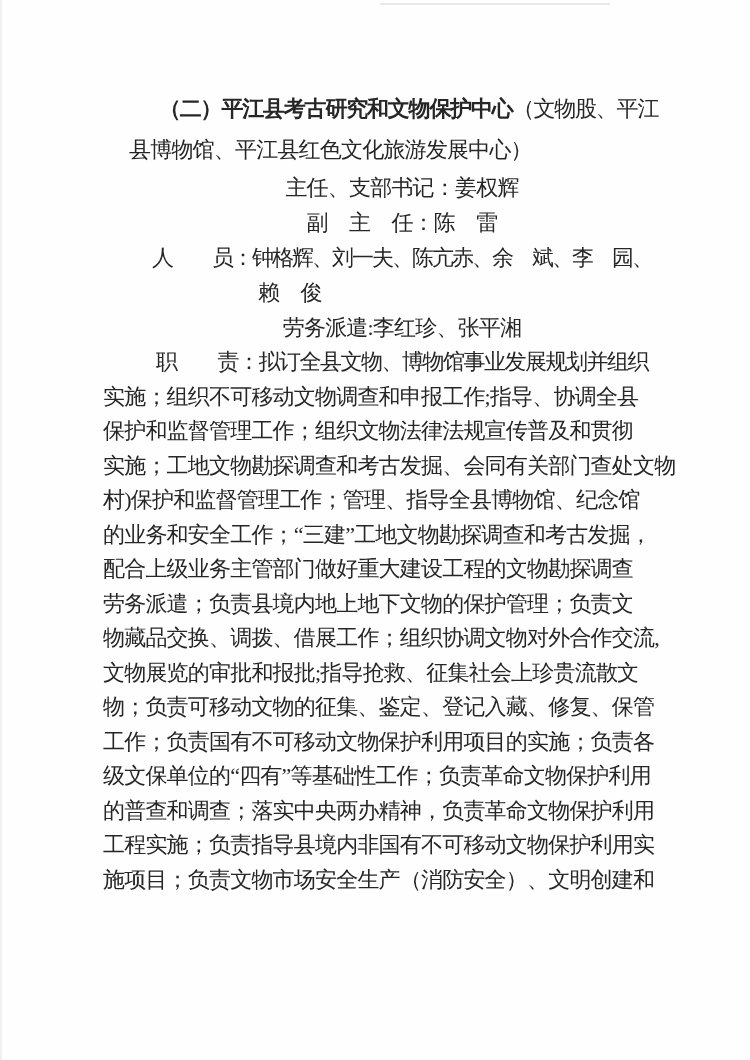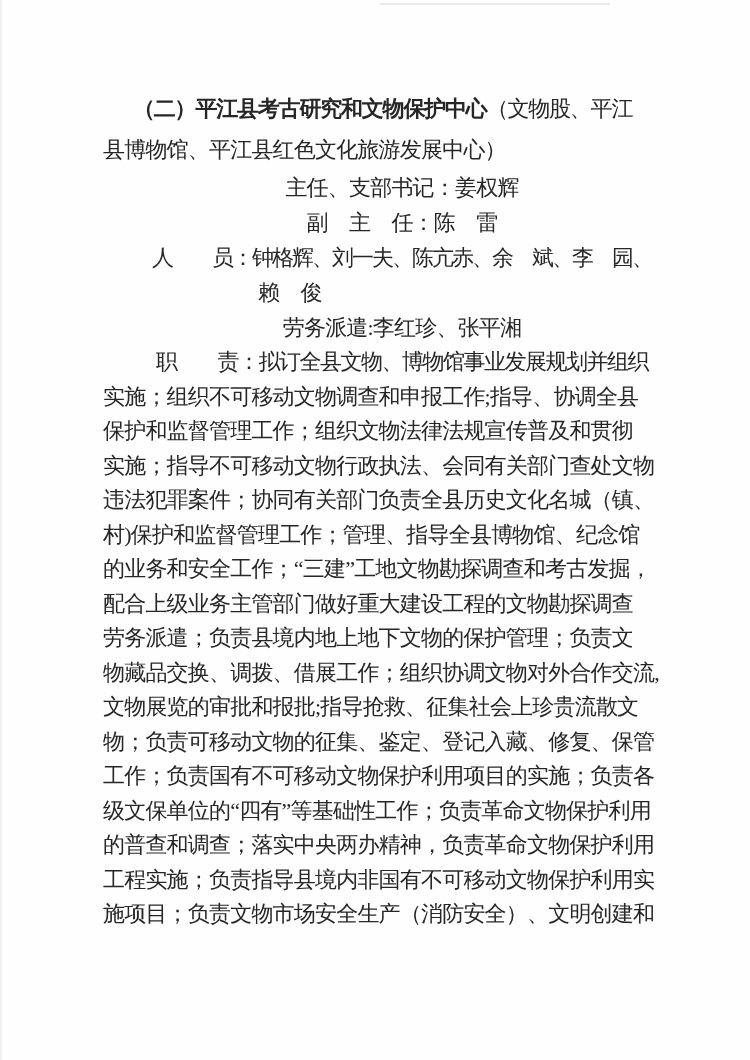--- a/index.html
+++ b/index.html
@@ -37,20 +37,21 @@
     width: 554px;
   }
   .line {
     font-size: 22px;
     line-height: 34.5px;
     letter-spacing: -0.8px;
     white-space: nowrap;
   }
   .heading-line {
     line-height: 41px;
+    margin-left: 26px;
   }
   .bold { font-weight: 700; }
   .roster-line { line-height: 35px; }
   .indent-head { padding-left: 30px; letter-spacing: -1.2px; }
   .indent-2 { padding-left: 44px; text-align: center; }
   .indent-7 { padding-left: 155px; }
   .tight-staff { letter-spacing: -2px; }
   .tight-duty { letter-spacing: -1.5px; }
 </style>
 </head>
@@ -68,22 +69,21 @@
 
     <div class="line roster-line indent-2">主任、支部书记：姜权辉</div>
     <div class="line roster-line indent-2">副　主　任：陈　雷</div>
     <div class="line roster-line indent-2 tight-staff">人　　员：钟格辉、刘一夫、陈亢赤、余　斌、李　园、</div>
     <div class="line roster-line indent-7">赖　俊</div>
     <div class="line roster-line indent-2">劳务派遣:李红珍、张平湘</div>
 
     <div class="line indent-2 tight-duty">职　　责：拟订全县文物、博物馆事业发展规划并组织</div>
     <div class="line">实施；组织不可移动文物调查和申报工作;指导、协调全县</div>
     <div class="line">保护和监督管理工作；组织文物法律法规宣传普及和贯彻</div>
-    <div class="line">实施；指导不可移动文物行政执法、会同有关部门查处文物</div>
-    <div class="line">违法犯罪案件；协同有关部门负责全县历史文化名城（镇、</div>
+    <div class="line">实施；工地文物勘探调查和考古发掘、会同有关部门查处文物</div>
     <div class="line">村)保护和监督管理工作；管理、指导全县博物馆、纪念馆</div>
     <div class="line">的业务和安全工作；“三建”工地文物勘探调查和考古发掘，</div>
     <div class="line">配合上级业务主管部门做好重大建设工程的文物勘探调查</div>
     <div class="line">劳务派遣；负责县境内地上地下文物的保护管理；负责文</div>
     <div class="line">物藏品交换、调拨、借展工作；组织协调文物对外合作交流,</div>
     <div class="line">文物展览的审批和报批;指导抢救、征集社会上珍贵流散文</div>
     <div class="line">物；负责可移动文物的征集、鉴定、登记入藏、修复、保管</div>
     <div class="line">工作；负责国有不可移动文物保护利用项目的实施；负责各</div>
     <div class="line">级文保单位的“四有”等基础性工作；负责革命文物保护利用</div>
     <div class="line">的普查和调查；落实中央两办精神，负责革命文物保护利用</div>

